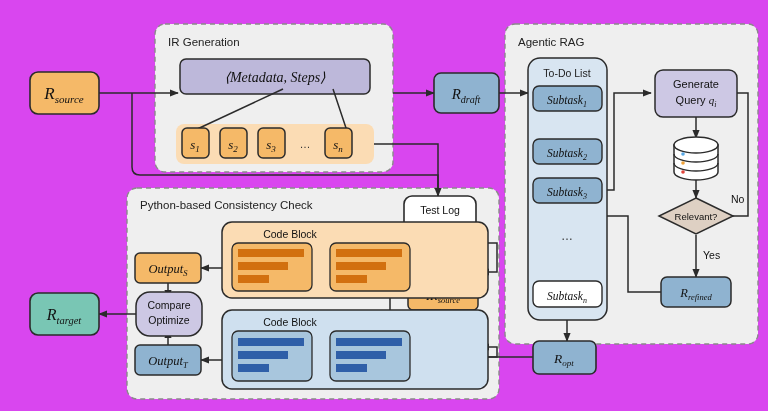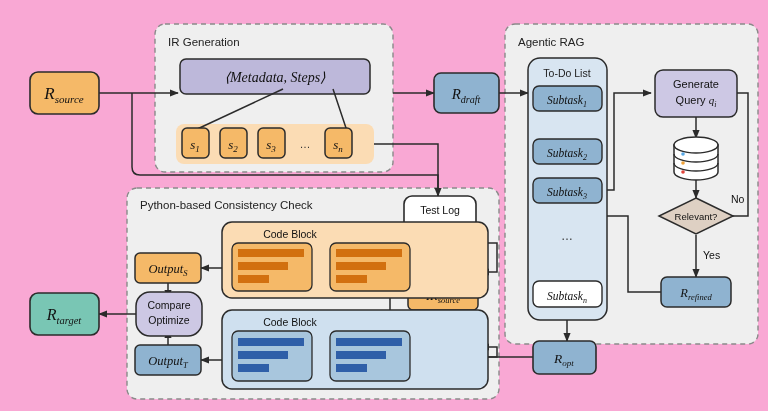--- a/index.html
+++ b/index.html
@@ -1,16 +1,16 @@
 <!DOCTYPE html>
 <html><head>
 <meta charset="utf-8">
 <style>
   html,body{margin:0;padding:0;background:#ffffff;}
-  #root{position:relative;width:768px;height:411px;background:#f9a8d4;
+  #root{position:relative;width:768px;height:411px;background:#d946ef;
         font-family:"Liberation Sans",sans-serif;overflow:hidden;}
   svg{position:absolute;left:0;top:0;width:768px;height:411px;}
   .lbl{font-family:"Liberation Sans",sans-serif;}
   .math{font-family:"Liberation Serif",serif;font-style:italic;}
 </style>
 </head>
 <body>
 
 <div id="root">
 <svg viewBox="0 0 768 411" xmlns="http://www.w3.org/2000/svg">

